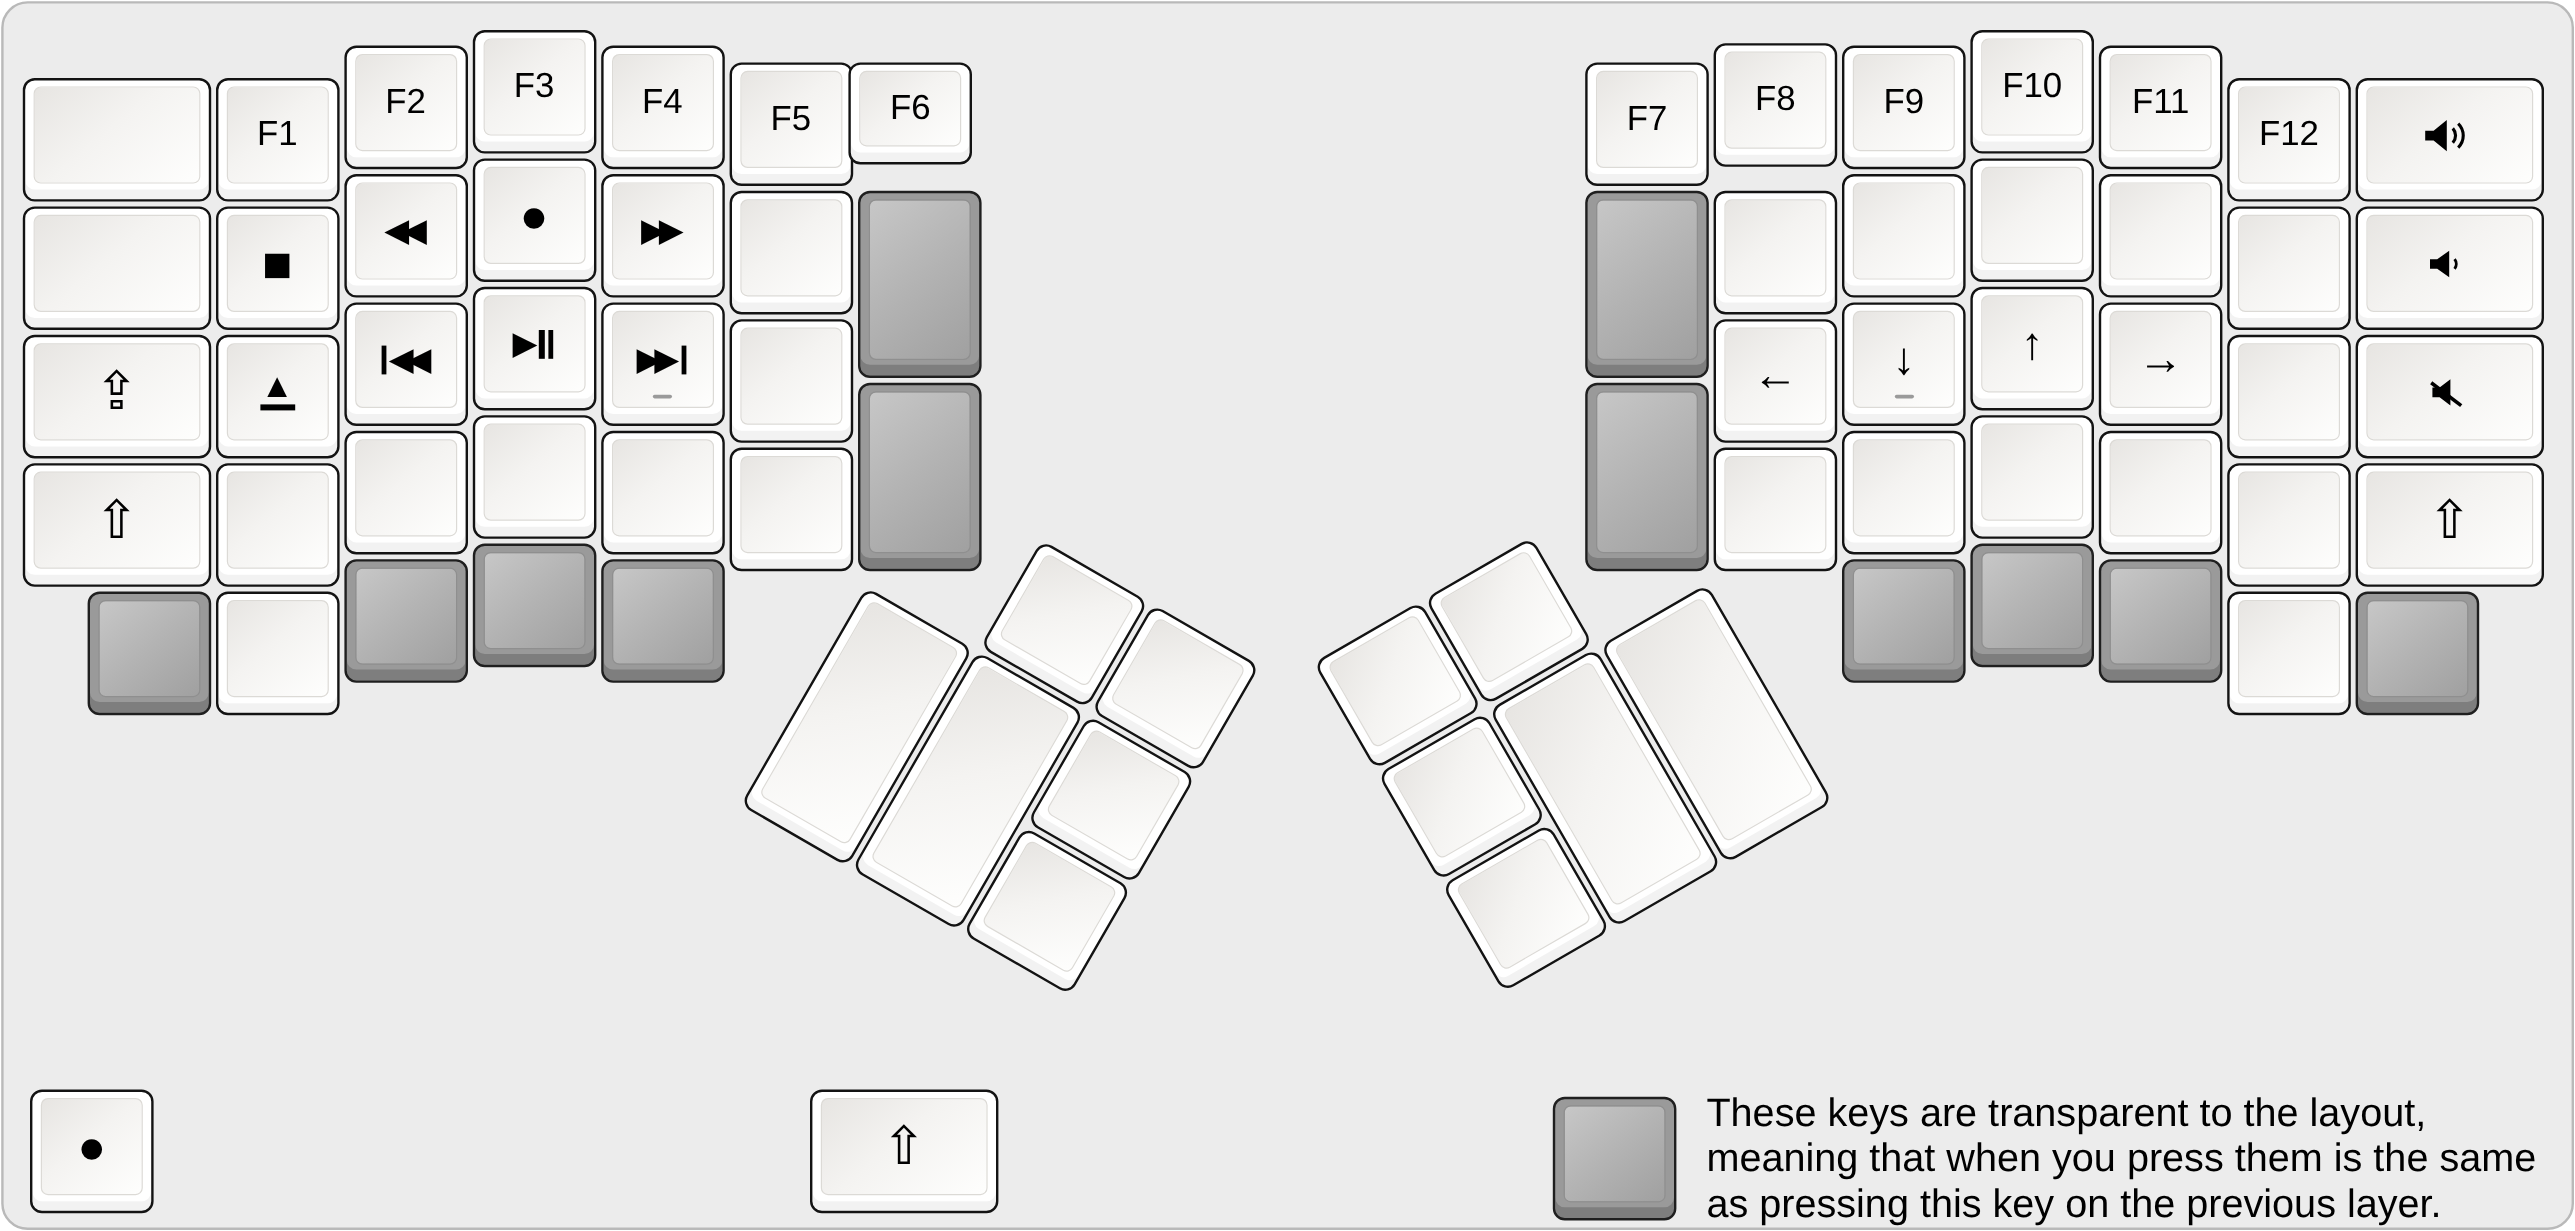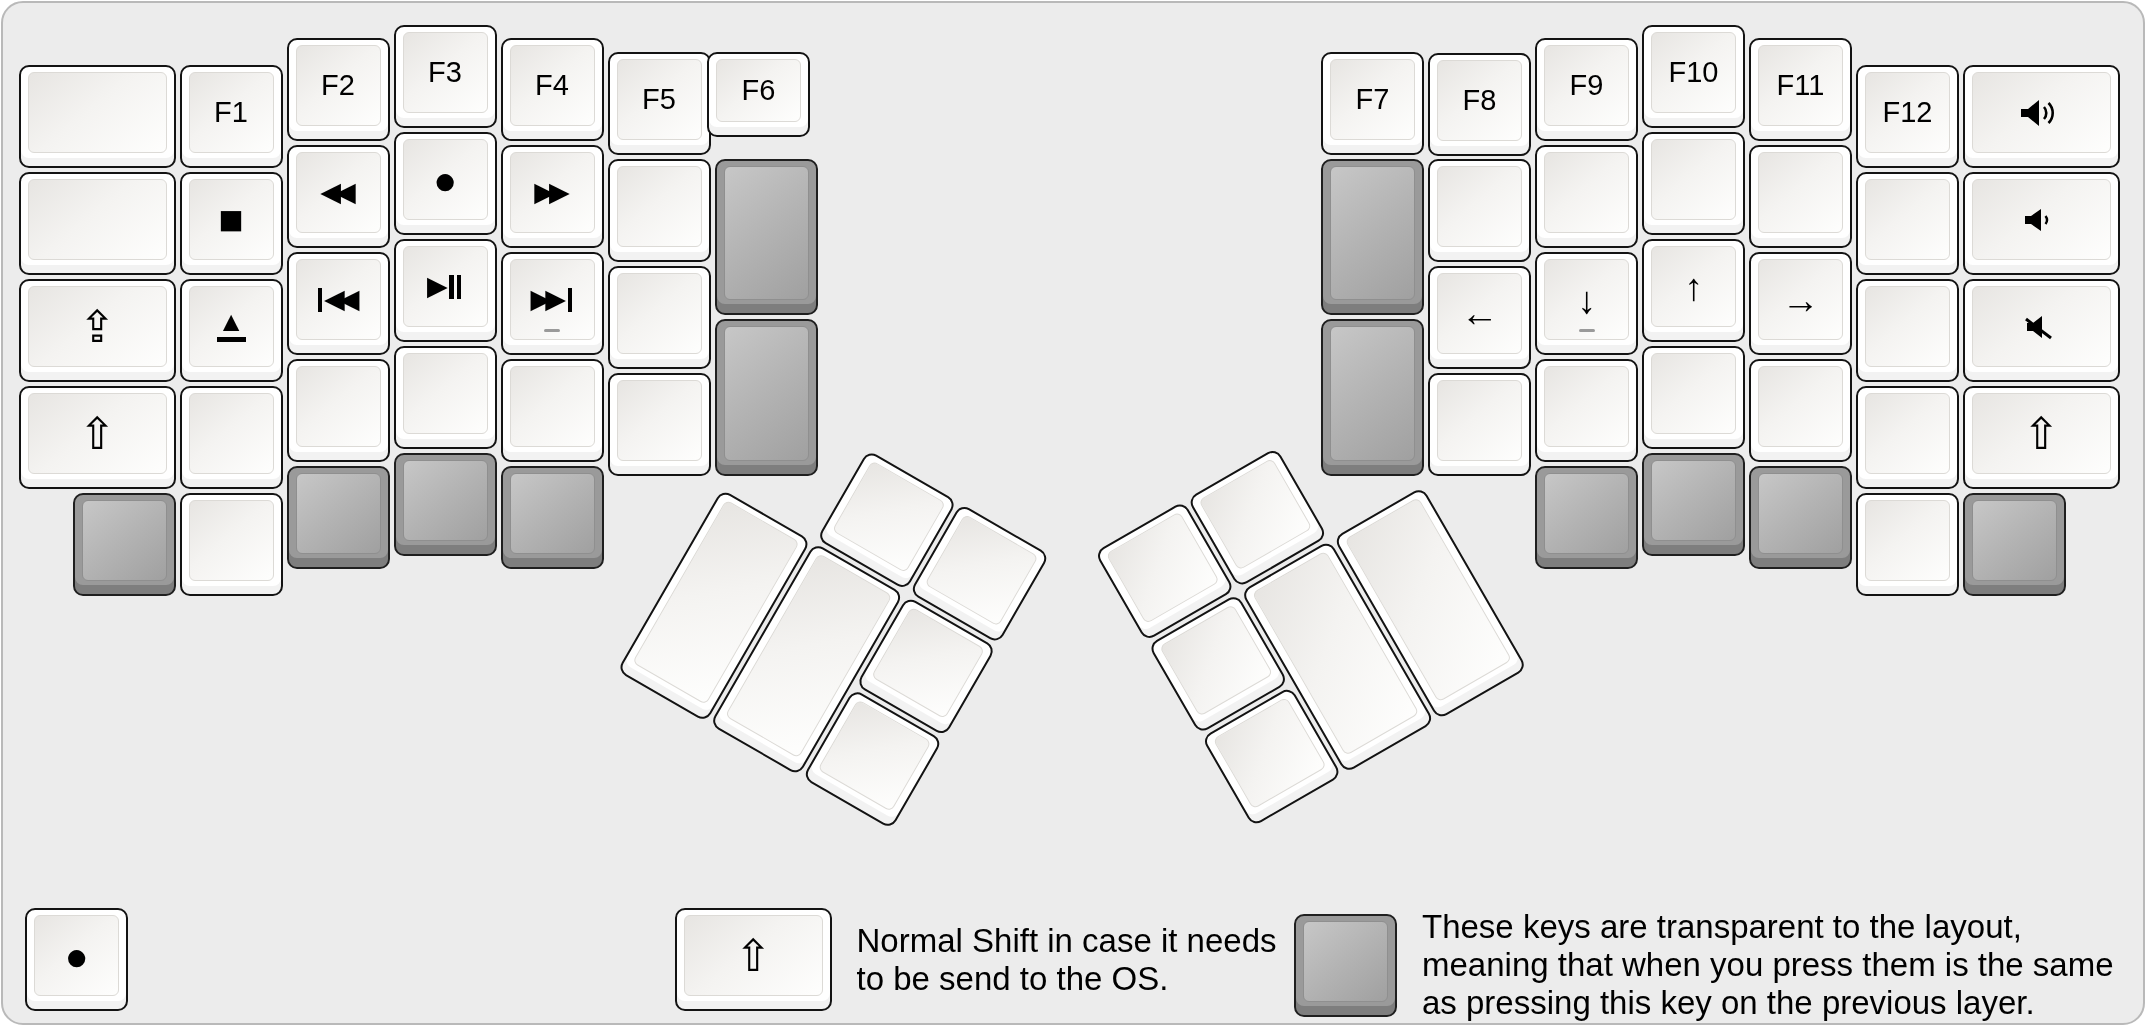--- a/index.html
+++ b/index.html
@@ -189,21 +189,21 @@
       <div class="key gray" style="left: 482.5px; top: 442.375px; width: 103px; height: 103px;">
         <div class="cap"></div>
       </div>
     </div>
   <div class="half" id="half-right" style="left: 1317px; top: 21px;">
       <div class="key white" style="left: 1px; top: 27.75px; width: 103px; height: 103px;">
         <div class="cap">
           <span class="lbl">F7</span>
         </div>
       </div>
-      <div class="key white" style="left: 108px; top: 29px; width: 103px; height: 103px;">
+      <div class="key white" style="left: 108px; top: 12px; width: 103px; height: 103px;">
         <div class="cap">
           <span class="lbl">F8</span>
         </div>
       </div>
       <div class="key white" style="left: 215px; top: 14.375px; width: 103px; height: 103px;">
         <div class="cap">
           <span class="lbl">F9</span>
         </div>
       </div>
       <div class="key white" style="left: 322px; top: 1px; width: 103px; height: 103px;">
@@ -374,22 +374,20 @@
             <span class="glyph g-record">●</span>
           </div>
         </div>
       </div>
     <div class="legend-item" id="li-1">
         <div class="key white" style="width: 156.5px; height: 103px;">
           <div class="cap">
             <span class="glyph g-shift">⇧</span>
           </div>
         </div>
-        <div class="legend-text">Normal Shift in case it needs
-to be send to the OS.</div>
       </div>
     <div class="legend-item" id="li-2">
         <div class="key gray" style="width: 103px; height: 103px;">
           <div class="cap"></div>
         </div>
         <div class="legend-text">These keys are transparent to the layout,
 meaning that when you press them is the same
 as pressing this key on the previous layer.</div>
       </div>
   </div>

